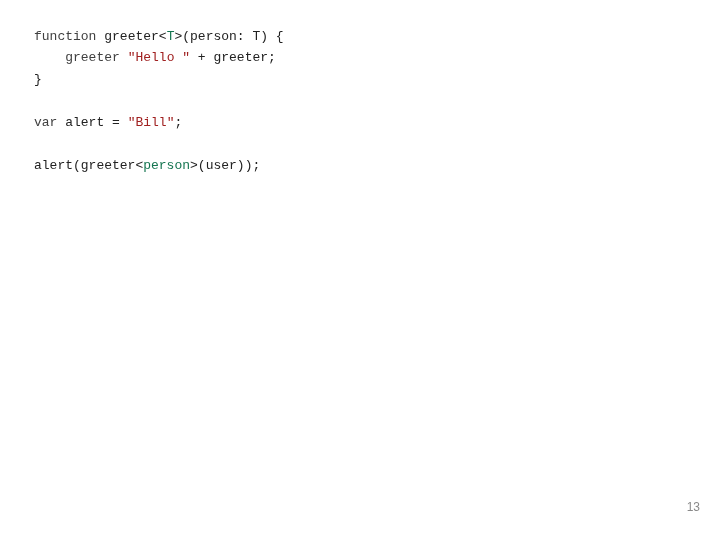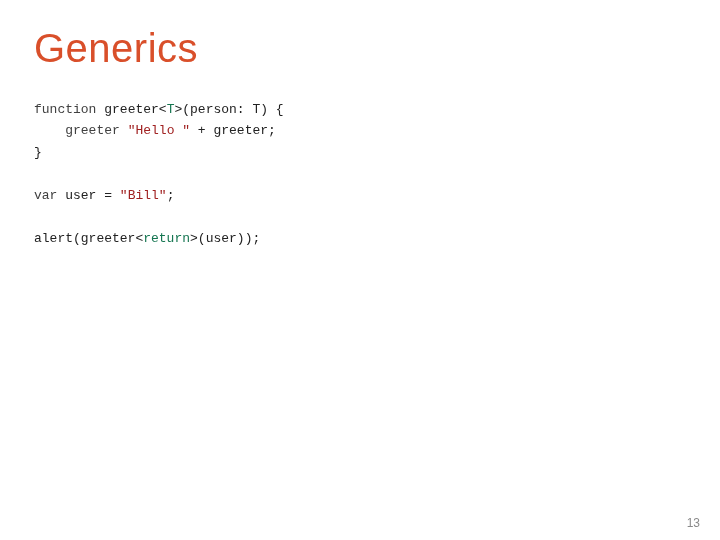--- a/index.html
+++ b/index.html
@@ -32,35 +32,34 @@
     font-size: 13px;
     line-height: 1.65;
     color: #222222;
     white-space: pre;
   }
   .kw    { color: #404040; text-align: right; }
   .type  { color: #147550; }
   .str   { color: #a02020; }
   .page-number {
     position: absolute;
-    bottom: 10px;
+    bottom: 26px;
     right: 20px;
     font-size: 12px;
     color: #8a8a8a;
   }
 </style>
 </head>
 <body>
 
 <div class="slide">
 
-  <h1 class="title">Generics</h1>
 
   <pre class="code"><span><span class="kw">function</span><span> greeter&lt;</span><span class="type">T</span><span>&gt;(person: T) {</span></span>
 <span><span>    </span><span class="kw">greeter</span><span> </span><span class="str">"Hello "</span><span> + greeter;</span></span>
 <span>}</span>
 
-<span><span class="kw">var</span><span> user = </span><span class="str">"Bill"</span><span>;</span></span>
+<span><span class="kw">var</span><span> alert = </span><span class="str">"Bill"</span><span>;</span></span>
 
-<span><span>alert(greeter&lt;</span><span class="type">return</span><span>&gt;(user));</span></span></pre>
+<span><span>alert(greeter&lt;</span><span class="type">person</span><span>&gt;(user));</span></span></pre>
 
   <div class="page-number">13</div>
 </div>
 
 </body></html>

